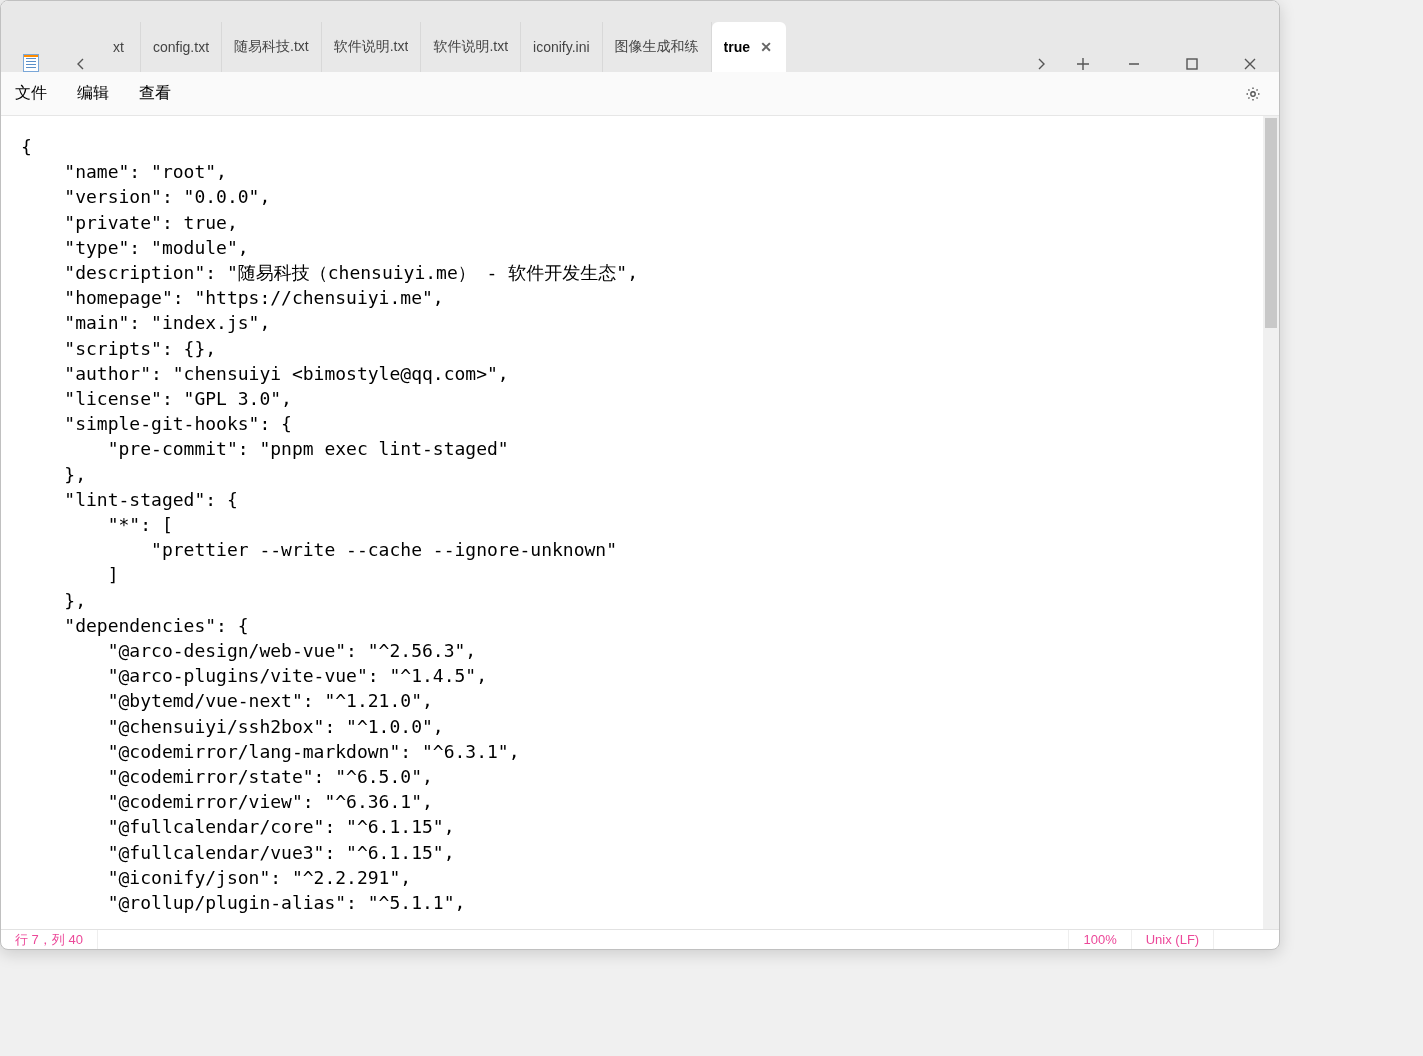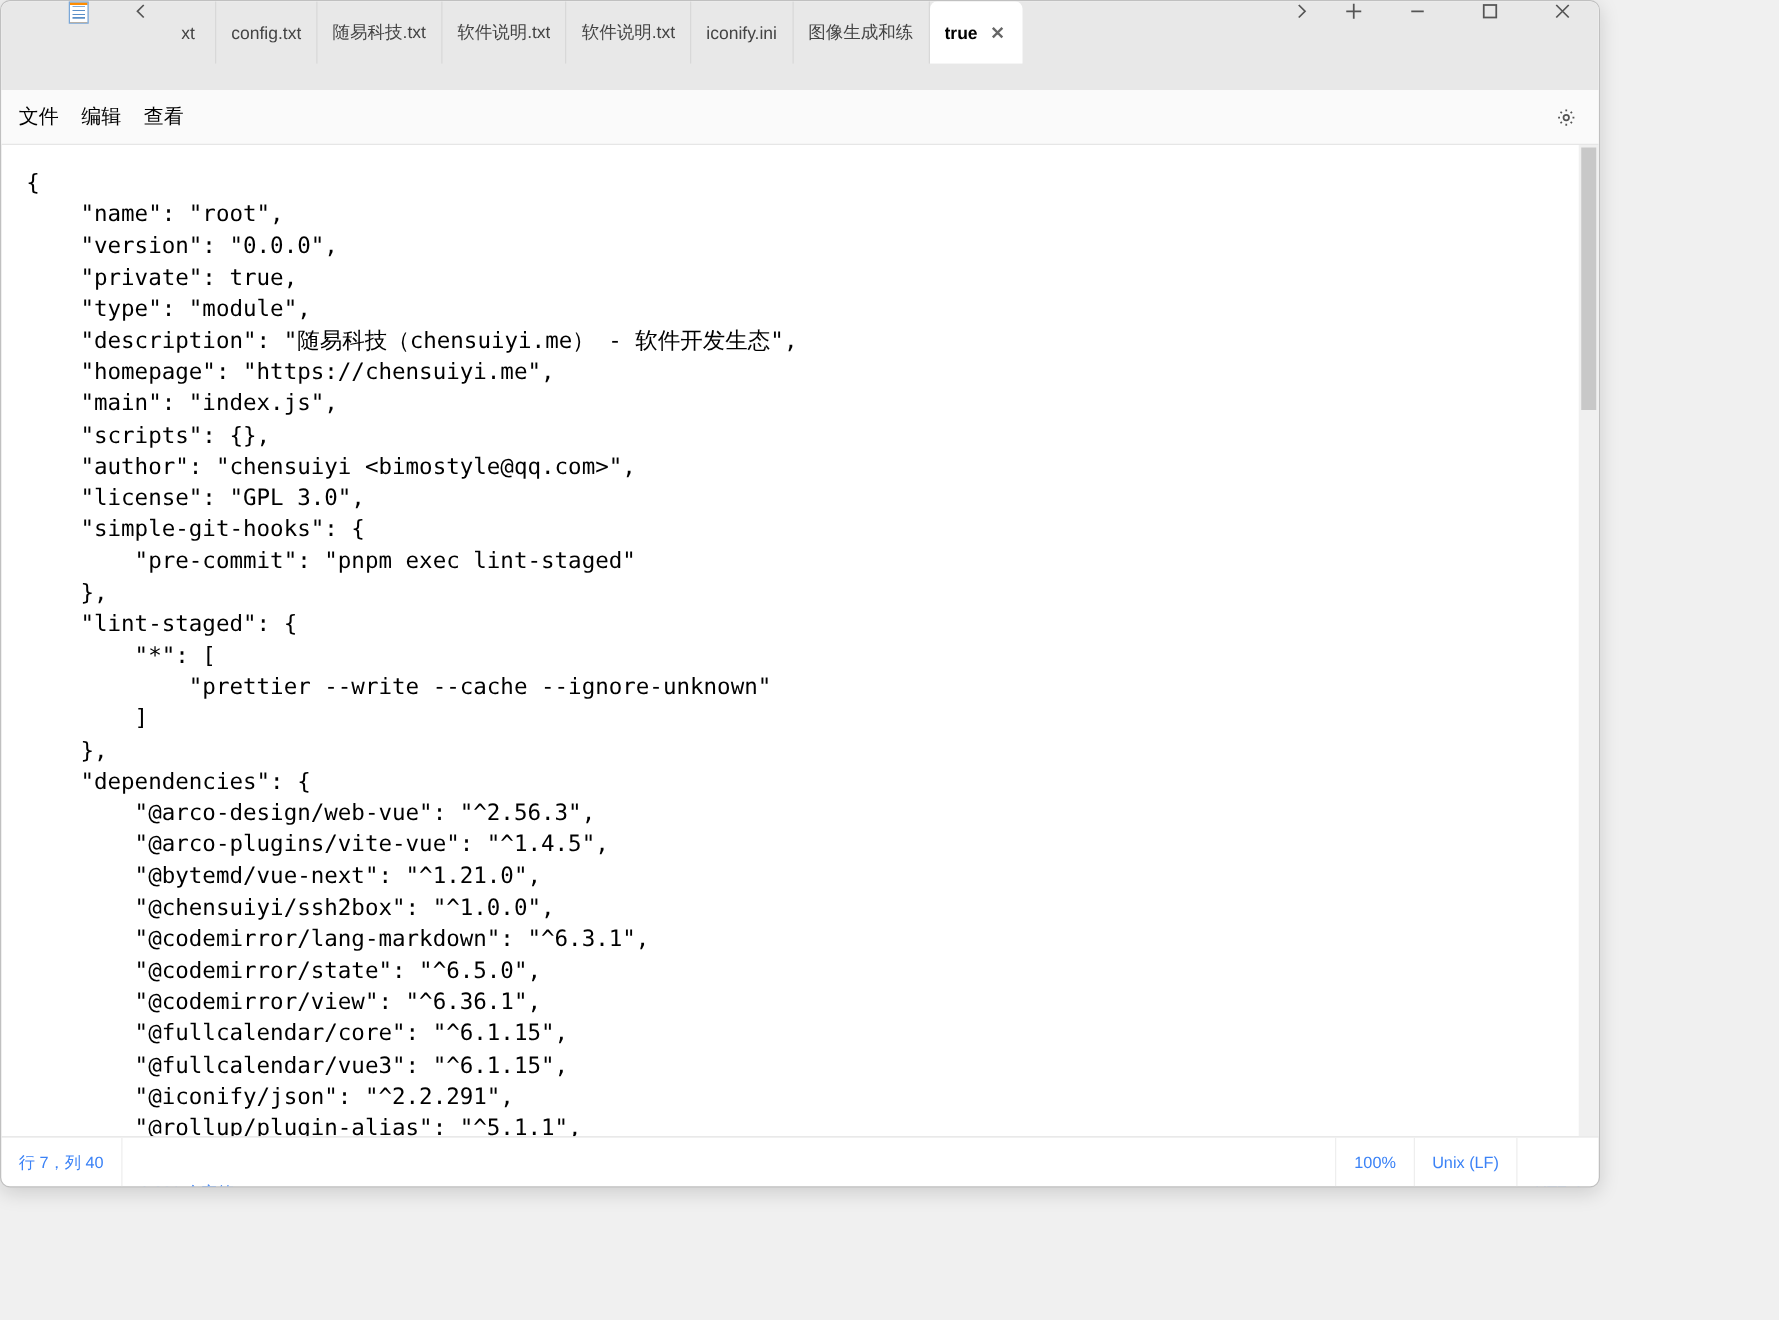--- a/index.html
+++ b/index.html
@@ -15,22 +15,21 @@
   display: flex;
   flex-direction: column;
   overflow: hidden;
   box-shadow: 0 4px 16px rgba(0,0,0,0.15);
 }
 
 .titlebar {
   height: 71px;
   background: #e8e8e8;
   display: flex;
-  align-items: flex-start;
-  padding-left: 32px;
+  align-items: flex-end;
 }
 .app-icon {
   width: 60px;
   display: flex;
   align-items: center;
   justify-content: center;
 }
 .app-icon-inner {
   width: 16px; height: 18px;
   background: linear-gradient(to bottom, #ff8c00 0 2px, #fff 2px 16px, #ff8c00 16px);
@@ -114,21 +113,21 @@
   color: #222;
 }
 
 .menubar {
   height: 44px;
   background: #fafafa;
   border-bottom: 1px solid #e6e6e6;
   display: flex;
   align-items: center;
   padding: 0 14px;
-  gap: 18px;
+  gap: 30px;
   font-size: 16px;
 }
 .menubar .spacer { flex: 1; }
 .gear {
   width: 24px;
   display: flex;
   justify-content: center;
 }
 
 .editor-wrap {
@@ -155,26 +154,26 @@
   position: absolute;
   left: 2px;
   width: 12px;
   top: 2px;
   height: 210px;
   background: #c8c8c8;
   border-radius: 0;
 }
 
 .statusbar {
-  height: 40px;
+  height: 20px;
   border-top: 1px solid #e2e2e2;
   display: flex;
   align-items: center;
   font-size: 13px;
-  color: #3b82f6;
+  color: #ec4899;
 }
 .statusbar .cell {
   padding: 0 14px;
   height: 100%;
   display: flex;
   align-items: center;
   border-right: 1px solid #eee;
 }
 .statusbar .cell.noborder { border-right: none; margin-top: 48px; }
 .statusbar .sp { flex: 1; }

